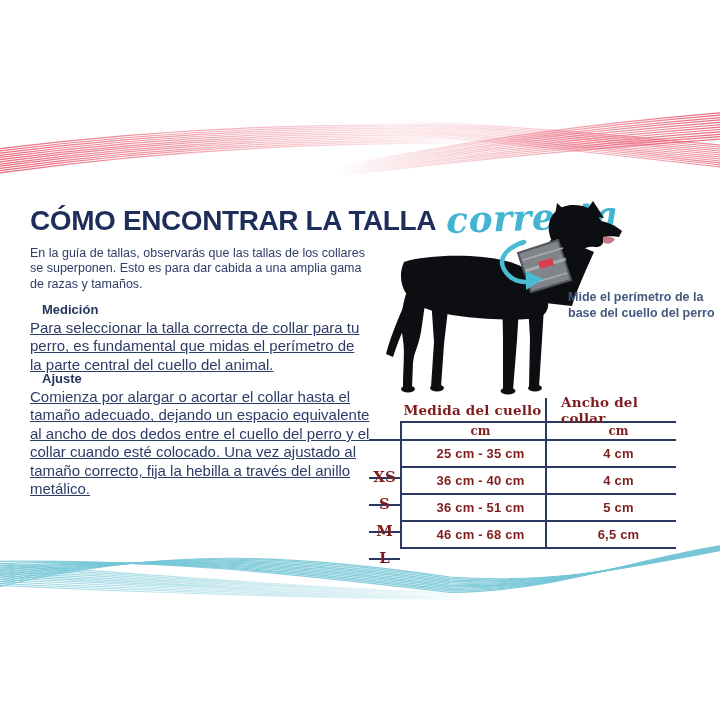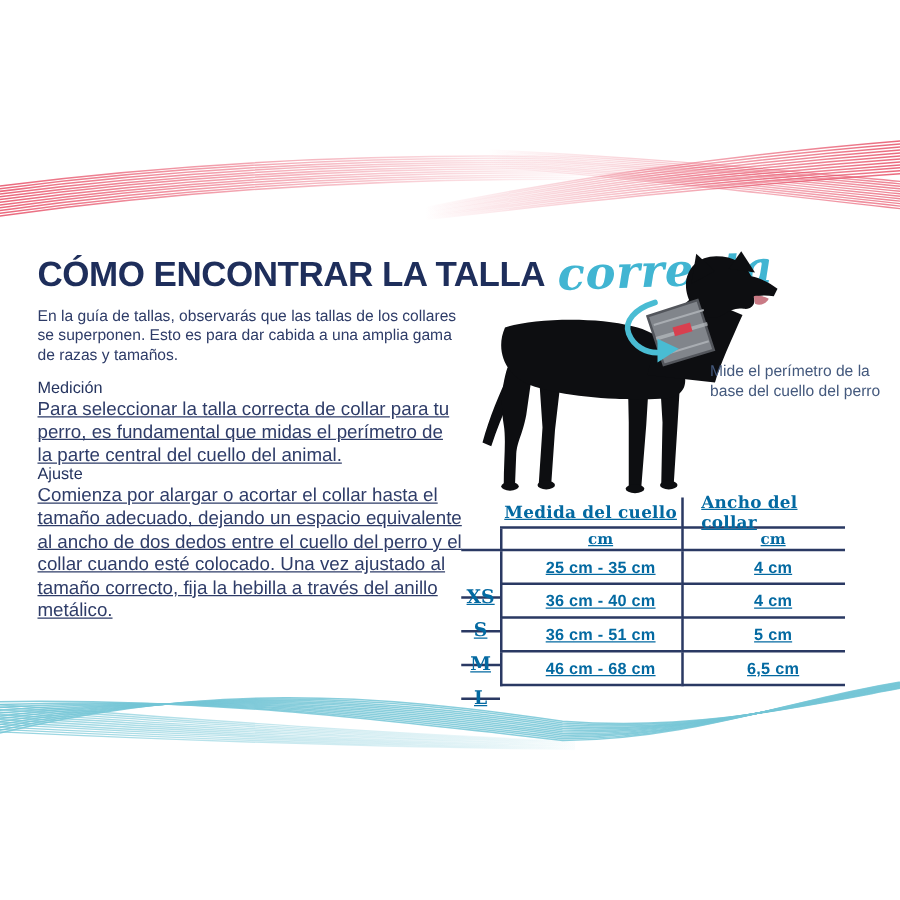--- a/index.html
+++ b/index.html
@@ -17,35 +17,34 @@
   }
   .title-accent{
     margin-left:10px;font-family:"DejaVu Serif",serif;font-style:italic;font-weight:bold;
     font-size:36px;color:#41b5d2;letter-spacing:0.5px;transform:rotate(-2deg);
   }
 
   .intro{position:absolute;left:30px;top:246px;width:336px;margin:0;font-size:12.5px;line-height:1.23;}
   .section{position:absolute;left:30px;width:340px;}
   .sec-medicion{top:302px;}
   .sec-ajuste{top:371px;}
-  .section h3{margin:0 0 2px 0;font-size:13px;font-weight:normal;color:#25345f;}
+  .section h3{margin:0 0 2px 12px;font-size:13px;font-weight:bold;color:#25345f;}
   .section p{margin:0;font-size:15px;line-height:1.23;text-decoration:underline;}
 
   .dog{position:absolute;left:382px;top:196px;width:338px;height:232px;}
   .annotation{
     position:absolute;left:568px;top:290px;width:150px;
-    font-size:12.5px;line-height:1.24;color:#44597d;
+    font-size:12.5px;line-height:1.24;color:#44597d;font-weight:bold;
   }
 
   .tbl{
     position:absolute;left:369px;top:398px;width:309px;
     display:grid;grid-template-columns:31px 145px 131px;
     grid-template-rows:25px 18px 27px 27px 27px 27px;
-    color:#0369a1;
-    text-decoration:underline;
+    color:#7f1d1d;
   }
   .c{display:flex;align-items:center;justify-content:center;}
   .bb{border-bottom:2px solid #2a3963;}
   .bl{border-left:2px solid #2a3963;padding-left:14px;}
   .hdr{font-family:"DejaVu Serif",serif;font-weight:bold;font-size:13.5px;letter-spacing:0.2px;}
   .unit{font-family:"DejaVu Serif",serif;font-weight:bold;font-size:12px;}
   .size{font-family:"DejaVu Serif",serif;font-weight:bold;font-size:15px;margin-top:36px;}
   .val{font-size:13px;font-weight:600;letter-spacing:0.2px;}
 </style>
 </head>

